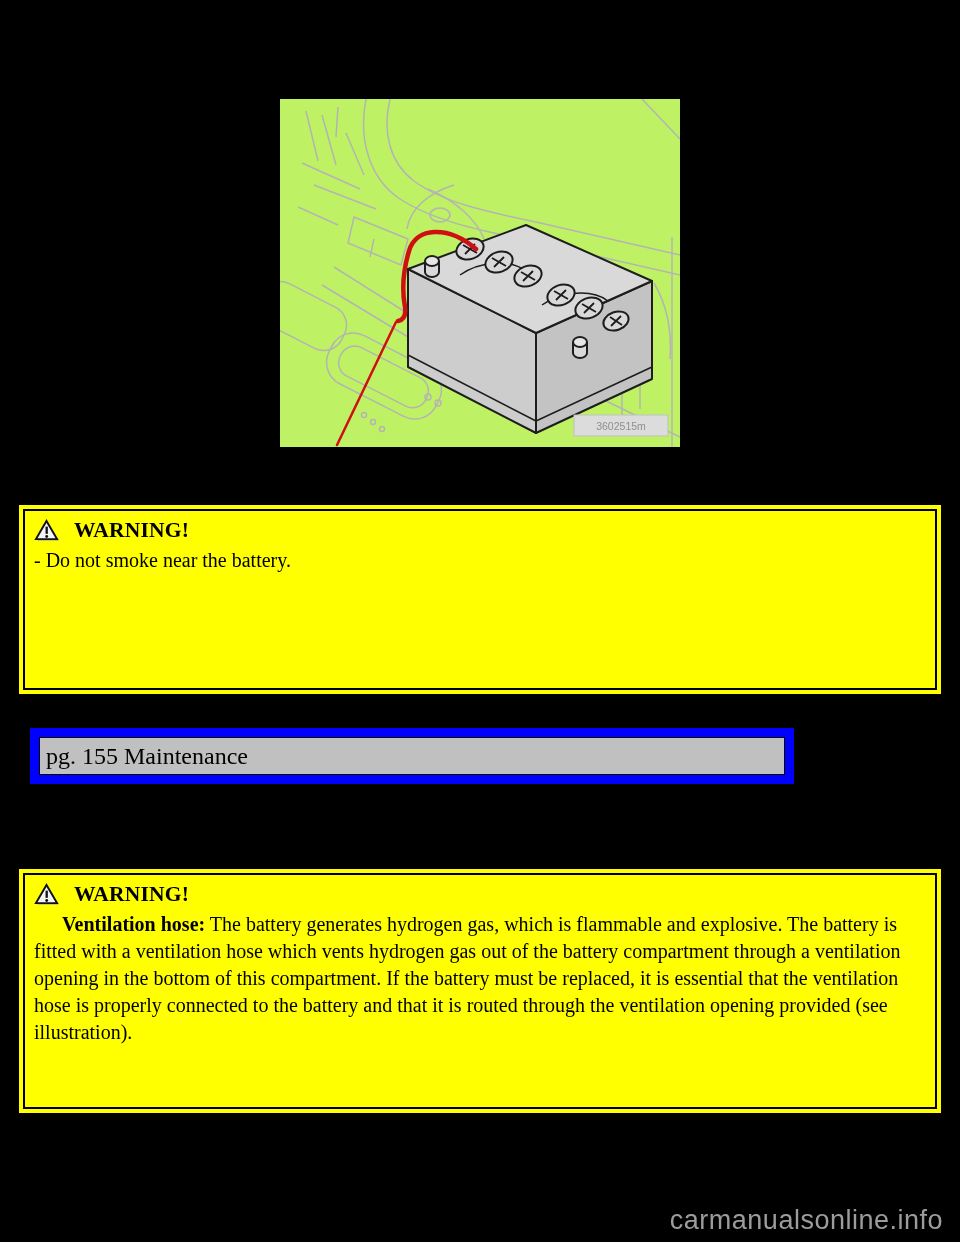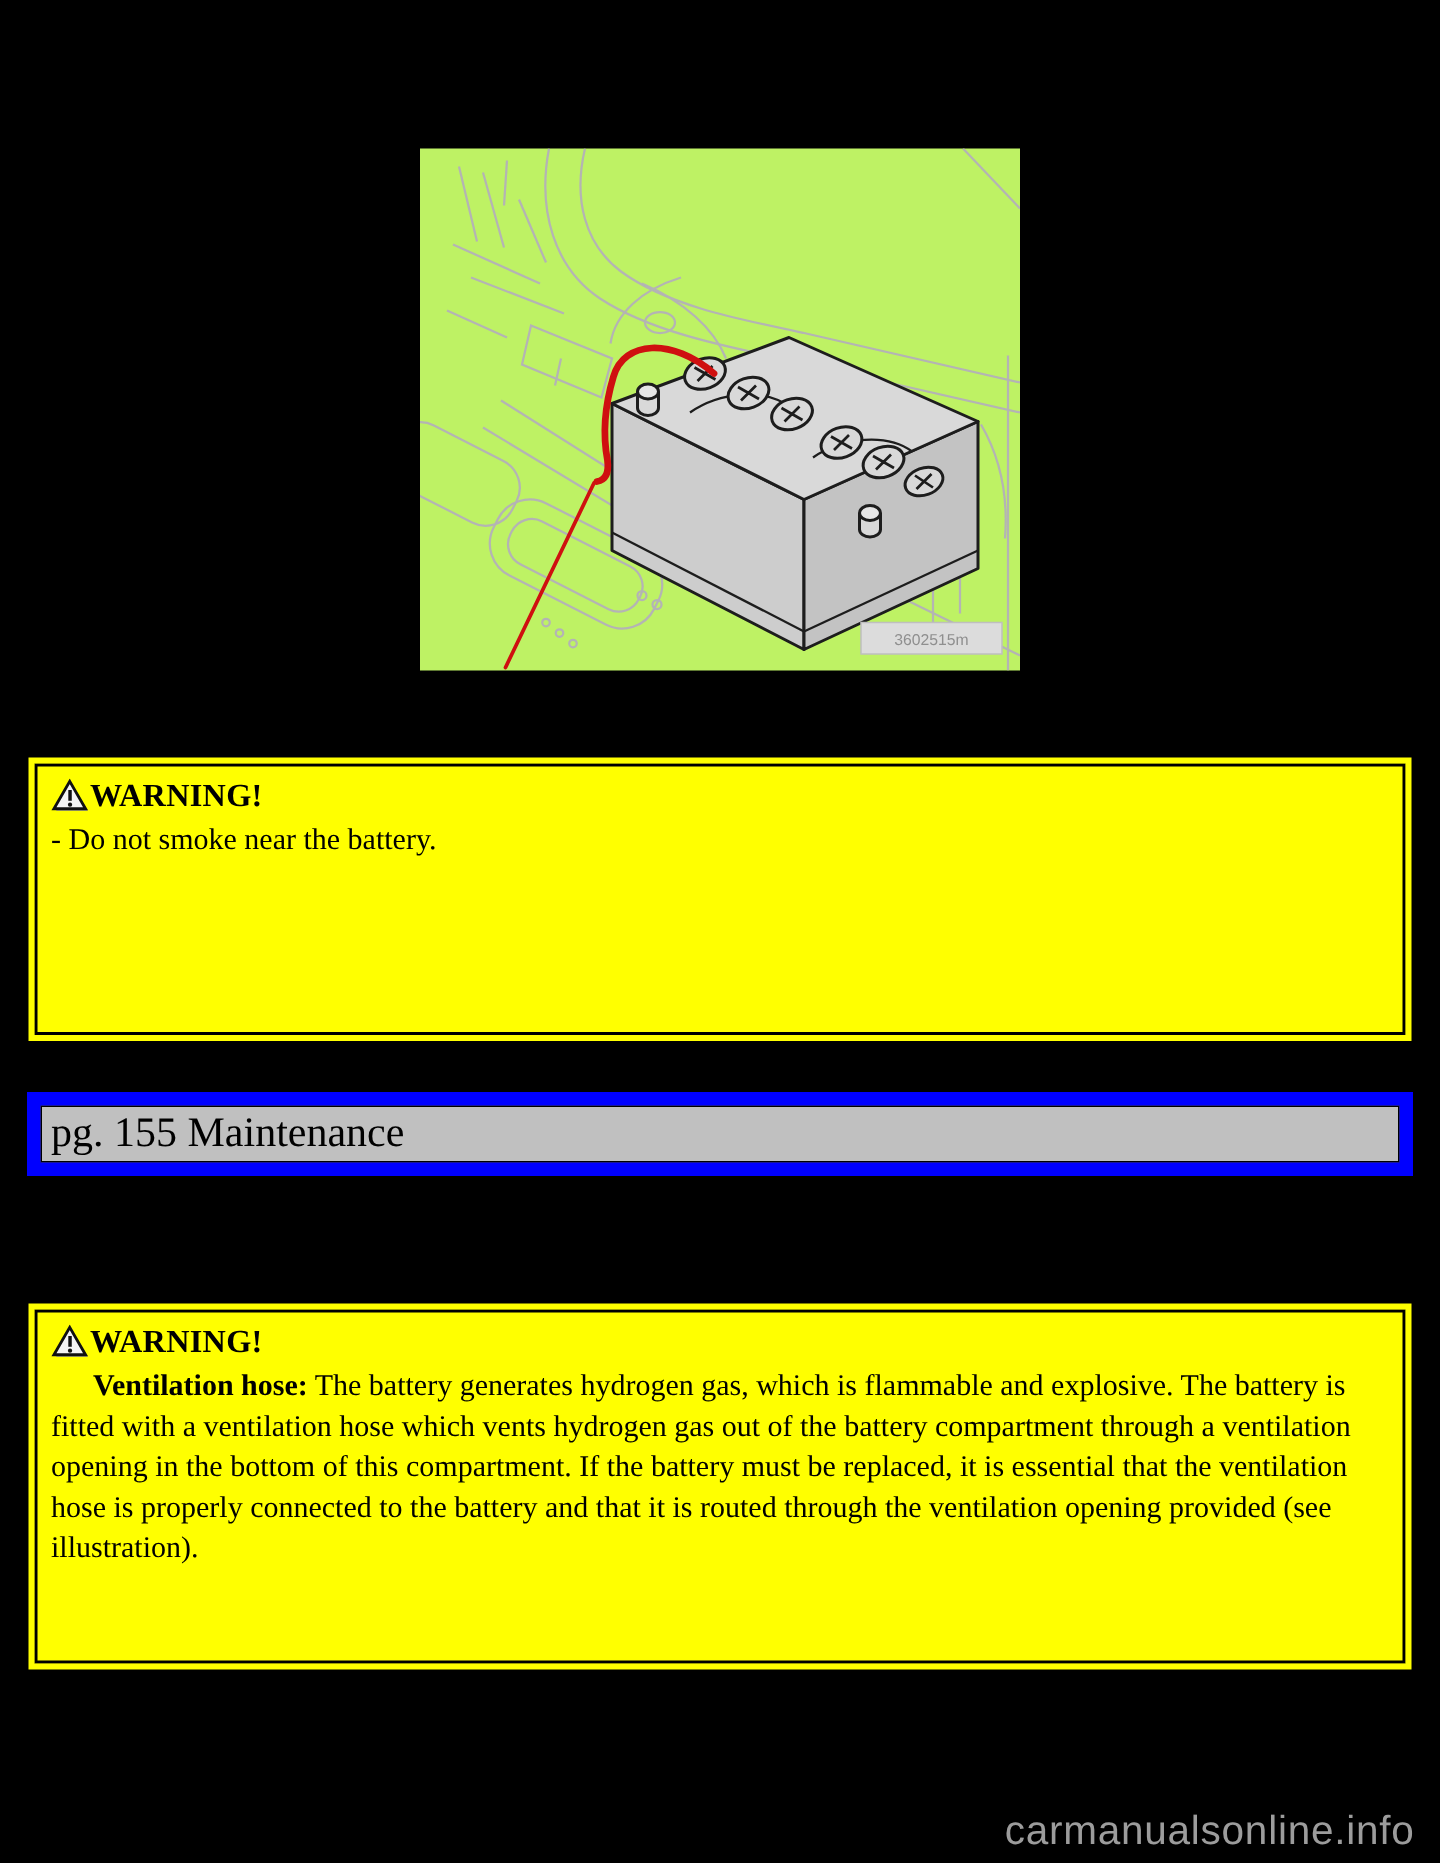--- a/index.html
+++ b/index.html
@@ -19,33 +19,33 @@
     position:absolute;left:23px;width:914px;box-sizing:border-box;
     background:#ffff00;
     border:2px solid #000000;
     outline:4px solid #ffff00;
     padding:4px 14px 9px 9px;
     color:#000000;
     font-size:20px;line-height:27px;
   }
   #warning1{top:509px;min-height:181px;}
   #warning2{top:873px;min-height:236px;}
-  .warning-title-row{display:flex;align-items:center;gap:1px;height:31px;margin-bottom:1px;}
+  .warning-title-row{display:flex;align-items:center;gap:15px;height:31px;margin-bottom:1px;}
   .warning-title{font-weight:bold;font-size:21.5px;letter-spacing:.2px;}
   .warning-icon{width:25px;height:23px;flex:0 0 auto;}
   .warning-line,.warning-para{margin:0;}
   .bold{font-weight:bold;margin-left:28px;}
   
   .page-banner{
-    position:absolute;left:27px;top:737px;width:906px;height:38px;box-sizing:border-box;
+    position:absolute;left:39px;top:737px;width:746px;height:38px;box-sizing:border-box;
     background:#c0c0c0;
     border:1px solid #000000;
     outline:9px solid #0000ff;
     color:#000000;
-    font-size:28px;line-height:36px;
+    font-size:24px;line-height:36px;
     padding-left:6px;
     white-space:nowrap;
   }
   
   .watermark{
     position:absolute;right:17px;top:1205px;
     font-family:"Liberation Sans",sans-serif;
     font-size:27px;font-weight:400;letter-spacing:.5px;
     color:#9c9c9c;
   }

